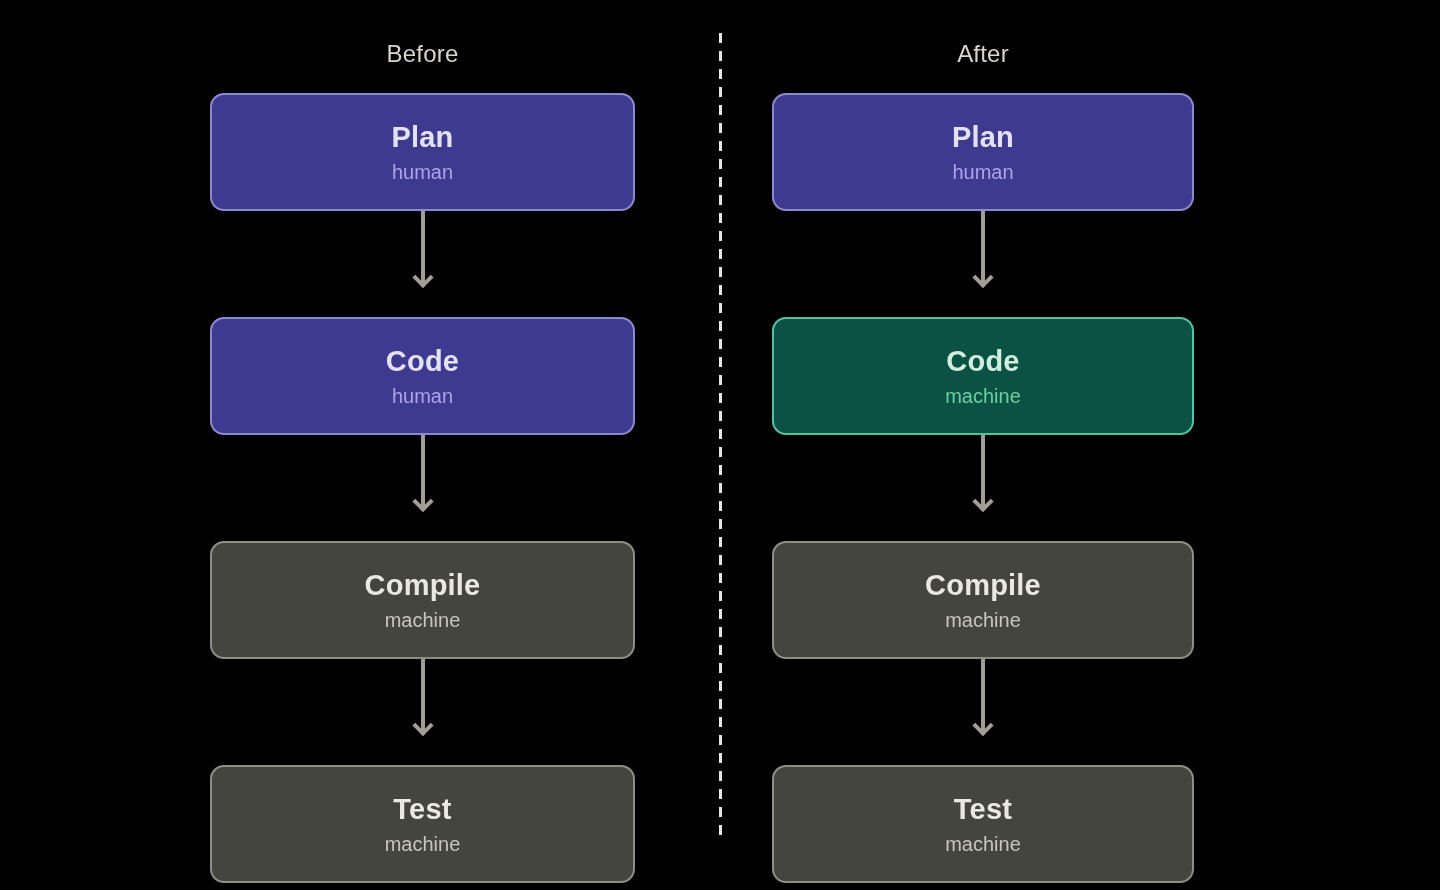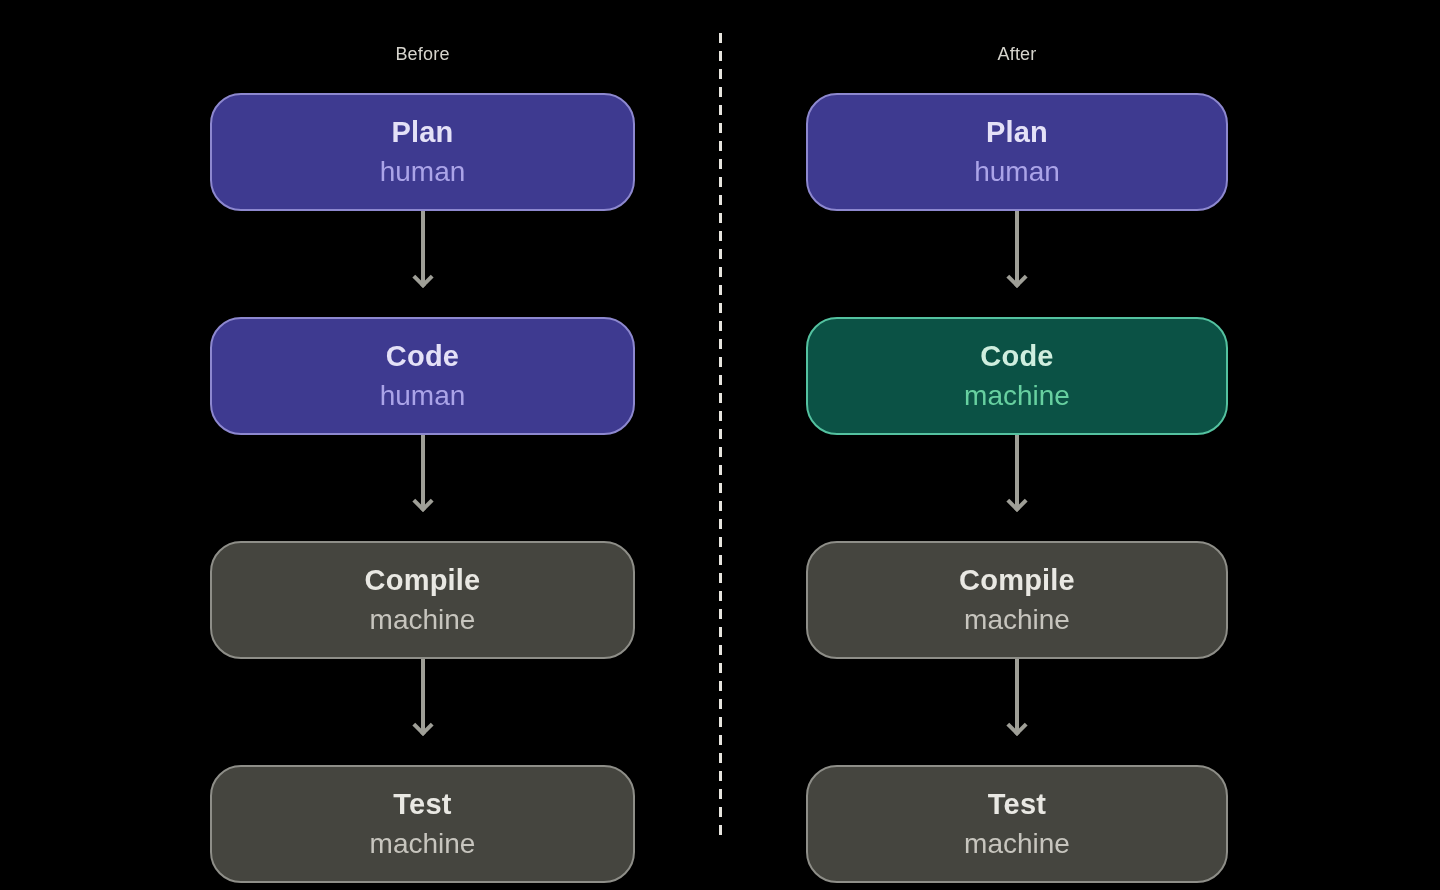--- a/index.html
+++ b/index.html
@@ -9,51 +9,51 @@
   .canvas {
     position: relative;
     width: 1440px;
     height: 890px;
     background: var(--background, #000);
     overflow: hidden;
   }
 
   .column { position: absolute; top: 0; }
   .column.left  { left: 210px; width: 425px; }
-  .column.right { left: 806px; width: 422px; }
+  .column.right { left: 772px; width: 422px; }
 
   .col-title {
     margin-top: 40px;
     height: 28px;
     line-height: 28px;
     text-align: center;
-    font-size: 18px;
+    font-size: 24px;
     font-weight: 500;
     color: var(--title-text, #d6d4cd);
     letter-spacing: 0.2px;
   }
 
   .step-box {
     margin-top: 25px;
     height: 118px;
-    border-radius: 31px;
+    border-radius: 14px;
     border: 2px solid transparent;
     display: flex;
     flex-direction: column;
     align-items: center;
     justify-content: center;
     gap: 7px;
   }
   .step-box .label {
     font-size: 29px;
     font-weight: 700;
     letter-spacing: 0.2px;
   }
   .step-box .sublabel {
-    font-size: 28px;
+    font-size: 20px;
     font-weight: 400;
   }
 
   .step-box[data-variant="purple"] { background: var(--purple-fill); border-color: var(--purple-border); }
   .step-box[data-variant="purple"] .label    { color: var(--purple-label); }
   .step-box[data-variant="purple"] .sublabel { color: var(--purple-sub); }
 
   .step-box[data-variant="green"] { background: var(--green-fill); border-color: var(--green-border); }
   .step-box[data-variant="green"] .label    { color: var(--green-label); }
   .step-box[data-variant="green"] .sublabel { color: var(--green-sub); }

